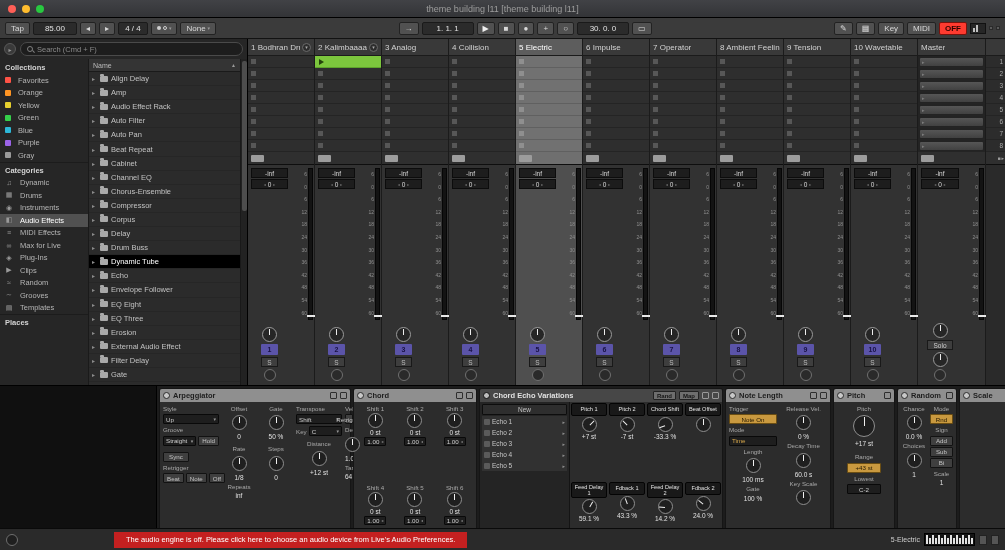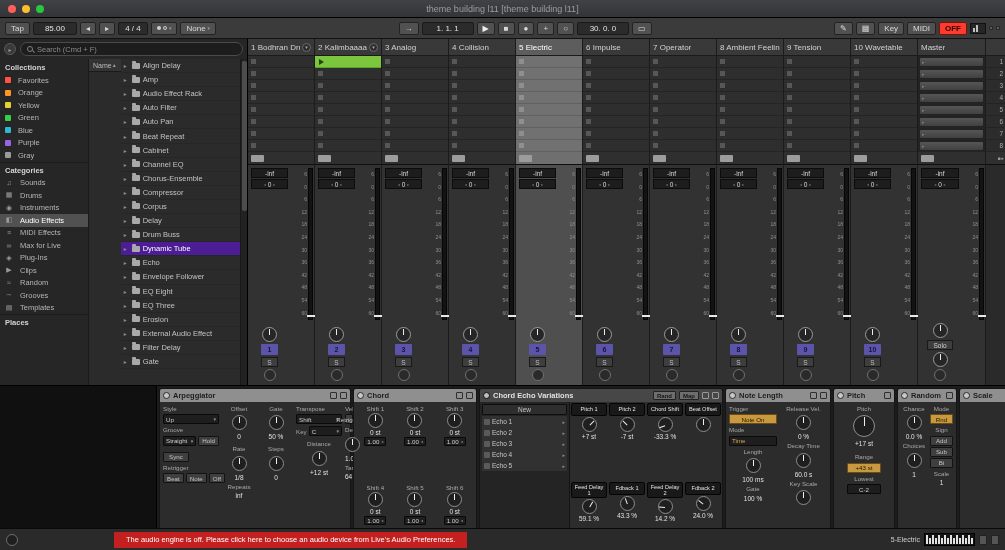--- a/index.html
+++ b/index.html
@@ -31,25 +31,25 @@
 .mag{width:6px;height:6px;border:1px solid #808080;border-radius:50%;position:relative;flex:none}
 .mag::after{content:'';position:absolute;width:3px;height:1px;background:#808080;transform:rotate(45deg);right:-3px;bottom:-1px}
 .b-body{flex:1;display:flex;min-height:0}
 .b-nav{width:88px;padding-top:1px;overflow:hidden}
 .b-header{font-size:7.5px;color:#d4d4d4;padding:3px 5px 2px;font-weight:bold;border-top:1px solid #1c1c1c}
 .b-header:first-child{border-top:none}
 .b-item{height:12.5px;display:flex;align-items:center;gap:7px;padding:0 5px;font-size:7.5px;color:#b5b5b5;white-space:nowrap}
 .b-item.sel{background:#515151;color:#fff}
 .swatch{width:6px;height:6px;border-radius:1px;flex:none}
 .cat-icon{width:8px;font-size:7px;color:#9a9a9a;text-align:center;flex:none}
-.b-list{flex:1;background:#2b2b2b;border-left:1px solid #1a1a1a;display:flex;min-width:0}
+.b-list{flex:1;background:#2b2b2b;border-left:1px solid #1a1a1a;display:flex;flex-direction:column;min-width:0}
 .b-list-header{height:13px;background:#343434;border-bottom:1px solid #1a1a1a;font-size:7px;color:#bbb;display:flex;align-items:center;justify-content:space-between;padding:0 4px}
 .b-rows{flex:1;overflow:hidden}
 .b-row{height:14.1px;display:flex;align-items:center;gap:3px;padding:0 3px;font-size:7.5px;color:#c2c2c2;border-bottom:1px solid #262626;white-space:nowrap}
-.b-row.sel{background:#4c1d95;color:#fff}
+.b-row.sel{background:#000000;color:#fff}
 .tri{font-size:6px;color:#8a8a8a;width:5px;flex:none}
 .folder{width:8px;height:6px;background:#a9a9a9;border-radius:1px;position:relative;flex:none}
 .folder::before{content:'';position:absolute;top:-2px;left:0;width:4px;height:2px;background:#a9a9a9;border-radius:1px 1px 0 0}
 .b-scroll{width:7px;background:#222;border-left:1px solid #191919;position:relative}
 .b-thumb{position:absolute;top:2px;left:1px;width:5px;height:150px;background:#4d4d4d;border-radius:2px}
 
 .session{flex:1;display:flex;background:#232323}
 .tcol{width:67px;border-right:1px solid #1b1b1b;display:flex;flex-direction:column;min-width:0}
 .tcol.master{width:68px}
 .thead{height:17px;background:#393939;border-bottom:1px solid #1b1b1b;font-size:8px;color:#d2d2d2;display:flex;align-items:center;padding:0 3px;gap:2px;white-space:nowrap;overflow:hidden}
@@ -244,21 +244,21 @@
             </div>
             <div class="b-item">
               <span class="swatch" style="background: rgb(154, 154, 154);"></span>
               <span>Gray</span>
             </div>
           </div>
         <div class="b-header">Categories</div>
         <div id="categories-list">
             <div class="b-item">
               <span class="cat-icon">♫</span>
-              <span>Sounds</span>
+              <span>Dynamic</span>
             </div>
             <div class="b-item">
               <span class="cat-icon">▦</span>
               <span>Drums</span>
             </div>
             <div class="b-item">
               <span class="cat-icon">◉</span>
               <span>Instruments</span>
             </div>
             <div class="b-item sel">

